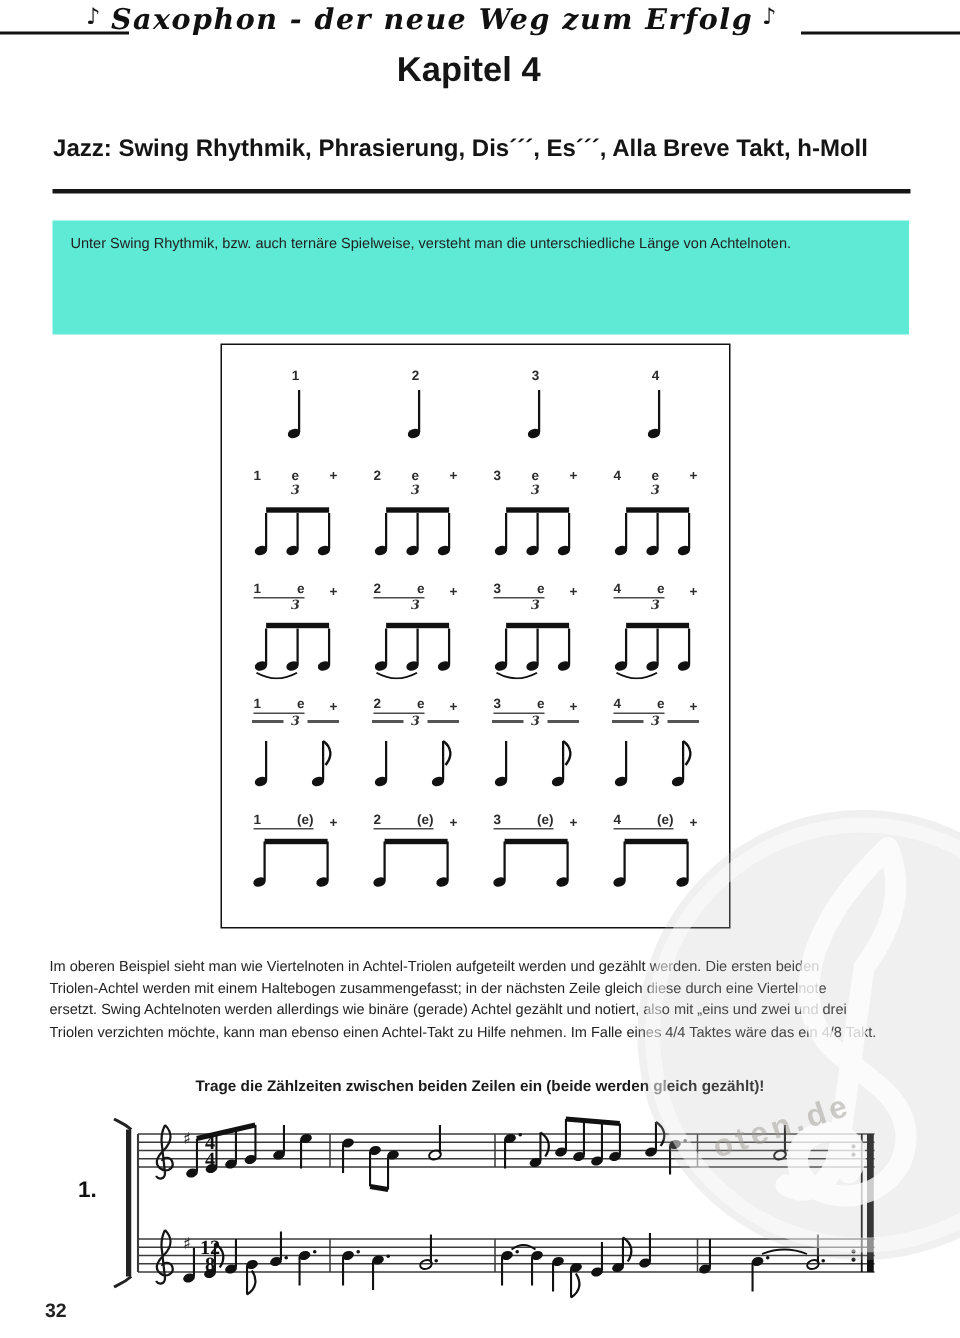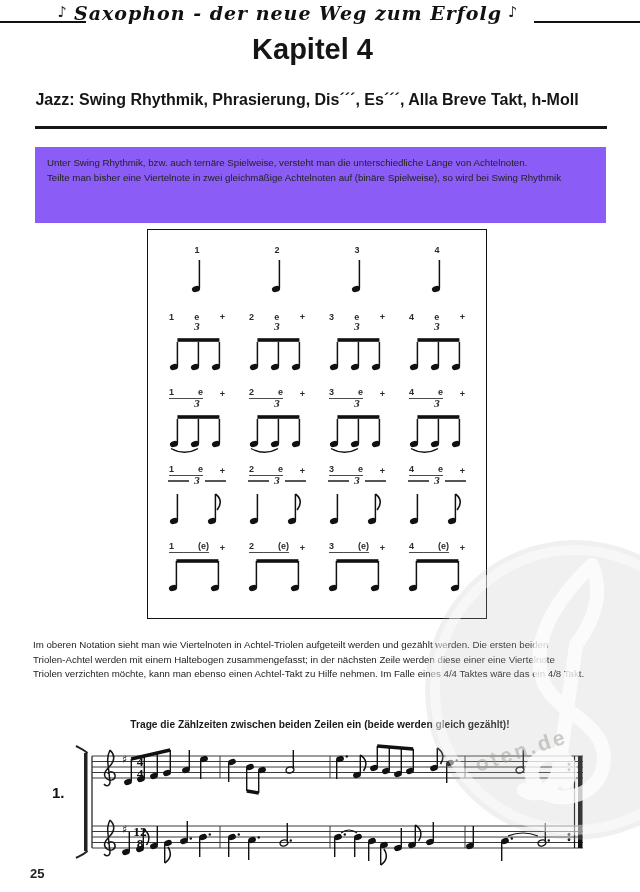--- a/index.html
+++ b/index.html
@@ -10,31 +10,31 @@
   
   .hline{position:absolute;top:21px;height:2px;background:#111;}
   .series-title{
     position:absolute;top:2px;left:0;width:576px;text-align:center;
     font-family:"DejaVu Serif",serif;font-style:italic;font-weight:bold;
     font-size:19px;letter-spacing:1px;color:#111;
   }
   .series-title .note{font-style:normal;font-size:15px;position:relative;top:-3px;padding:0 6px;}
   .chapter-title{
     position:absolute;top:33px;left:0;width:625px;text-align:center;
-    font-size:29px;font-weight:bold;color:#151515;
+    font-size:23px;font-weight:bold;color:#151515;
   }
   .topic-title{
     position:absolute;top:91px;left:0;width:614px;text-align:center;
     font-size:16px;font-weight:bold;color:#151515;
   }
   .topic-rule{position:absolute;top:126px;left:35px;width:572px;height:2.5px;background:#161616;}
   
   .intro-box{
     position:absolute;top:147px;left:35px;width:547px;height:60px;
-    background:#8b5cf6;padding:9px 12px 7px 12px;
+    background:#5eead4;padding:9px 12px 7px 12px;
     font-size:9.7px;line-height:14.9px;color:#222;font-weight:500;
   }
   
   .example-box{
     position:absolute;top:229px;left:147px;width:340px;height:390px;
     border:1.8px solid #111;background:#fff;box-sizing:border-box;
     display:flex;flex-direction:column;align-items:center;padding-top:13px;
   }
   .rhythm-row{display:flex;gap:18px;margin-bottom:11px;}
   .beat{width:62px;display:flex;flex-direction:column;}
@@ -69,21 +69,20 @@
 <div class="hline" style="left:0;width:86px;"></div>
 <div class="hline" style="left:534px;width:106px;"></div>
 <div class="series-title"><span class="note">♪</span><span>Saxophon - der neue Weg zum Erfolg</span><span class="note">♪</span></div>
 
 <div class="chapter-title">Kapitel 4</div>
 <div class="topic-title">Jazz: Swing Rhythmik, Phrasierung, Dis´´´, Es´´´, Alla Breve Takt, h-Moll</div>
 <div class="topic-rule"></div>
 
 <div class="intro-box">
     <div>Unter Swing Rhythmik, bzw. auch ternäre Spielweise, versteht man die unterschiedliche Länge von Achtelnoten.</div>
-    <div>Teilte man bisher eine Viertelnote in zwei gleichmäßige Achtelnoten auf (binäre Spielweise), so wird bei Swing Rhythmik</div>
   </div>
 
 <div class="example-box">
   <div>
       <div class="rhythm-row">
         <div class="beat">
           <div class="counts single">1</div>
           <svg width="62" height="44" viewBox="0 0 62 44">
             <ellipse cx="30" cy="34" rx="4.2" ry="3" fill="#111" stroke="#111" stroke-width="0" transform="rotate(-18 30 34)"></ellipse>
             <line x1="33.4" y1="33" x2="33.4" y2="5" stroke="#111" stroke-width="1.5"></line>
@@ -412,22 +411,23 @@
             <ellipse cx="49" cy="35" rx="4.2" ry="3" fill="#111" stroke="#111" stroke-width="0" transform="rotate(-18 49 35)"></ellipse>
             <line x1="52.4" y1="34" x2="52.4" y2="8" stroke="#111" stroke-width="1.5"></line>
             <rect x="10.4" y="6.2" width="42" height="3.6" fill="#111"></rect>
           </svg>
         </div>
       </div>
     </div>
 </div>
 
 <div class="explanation">
-    <div>Im oberen Notation sieht man wie Viertelnoten in Achtel-Triolen aufgeteilt werden und gezählt werden. Die ersten beiden</div>
-    <div>Triolen-Achtel werden mit einem Haltebogen zusammengefasst; in der nächsten Zeile werden diese einer eine Viertelnote</div>
+    <div>Im oberen Beispiel sieht man wie Viertelnoten in Achtel-Triolen aufgeteilt werden und gezählt werden. Die ersten beiden</div>
+    <div>Triolen-Achtel werden mit einem Haltebogen zusammengefasst; in der nächsten Zeile gleich diese durch eine Viertelnote</div>
+    <div>ersetzt. Swing Achtelnoten werden allerdings wie binäre (gerade) Achtel gezählt und notiert, also mit  „eins und zwei und drei</div>
     <div>Triolen verzichten möchte, kann man ebenso einen Achtel-Takt zu Hilfe nehmen. Im Falle eines 4/4 Taktes wäre das ein 4/8 Takt.</div>
   </div>
 <div class="task-instruction">Trage die Zählzeiten zwischen beiden Zeilen ein (beide werden gleich gezählt)!</div>
 
 <div class="score-wrap">
   <svg id="score-svg" width="640" height="892" viewBox="0 0 640 892">
       <line x1="92" y1="756" x2="583" y2="756" stroke="#3a3a3a" stroke-width="1"></line>
       <line x1="92" y1="761.5" x2="583" y2="761.5" stroke="#3a3a3a" stroke-width="1"></line>
       <line x1="92" y1="767" x2="583" y2="767" stroke="#3a3a3a" stroke-width="1"></line>
       <line x1="92" y1="772.5" x2="583" y2="772.5" stroke="#3a3a3a" stroke-width="1"></line>
@@ -562,13 +562,13 @@
     </svg>
 </div>
 
 <svg class="watermark" width="640" height="892" viewBox="0 0 640 892">
   <circle cx="575" cy="690" r="150" fill="rgba(185,185,185,0.22)"></circle>
   <circle cx="575" cy="690" r="140" fill="none" stroke="rgba(255,255,255,0.45)" stroke-width="10"></circle>
   <path d="M592 565 C550 605 532 645 542 678 C552 712 604 720 604 758 C604 792 566 806 543 792 C524 780 530 754 553 755 C569 756 575 771 566 782 M592 565 C602 590 598 615 576 645 L560 760 C558 788 540 800 524 790" fill="none" stroke="rgba(255,255,255,0.75)" stroke-width="14" stroke-linecap="round"></path>
   <text x="478" y="772" transform="rotate(-18 478 772)" font-family="Liberation Sans, sans-serif" font-size="21" font-weight="bold" letter-spacing="3" fill="rgba(160,155,148,0.5)">oten.de</text>
 </svg>
 
-<div class="page-number">25</div>
+<div class="page-number">32</div>
 
 </body></html>

